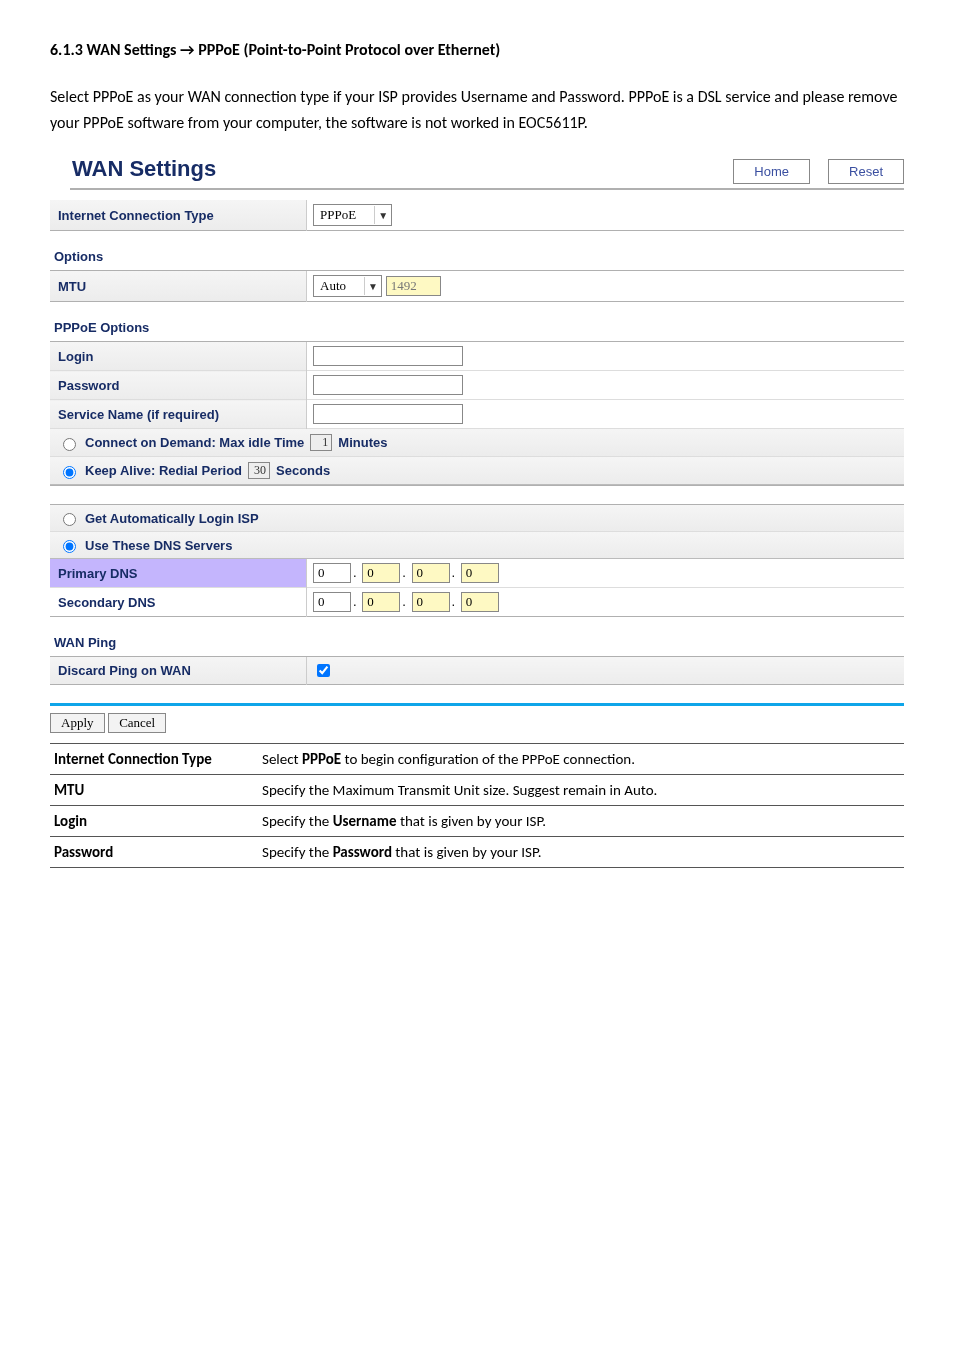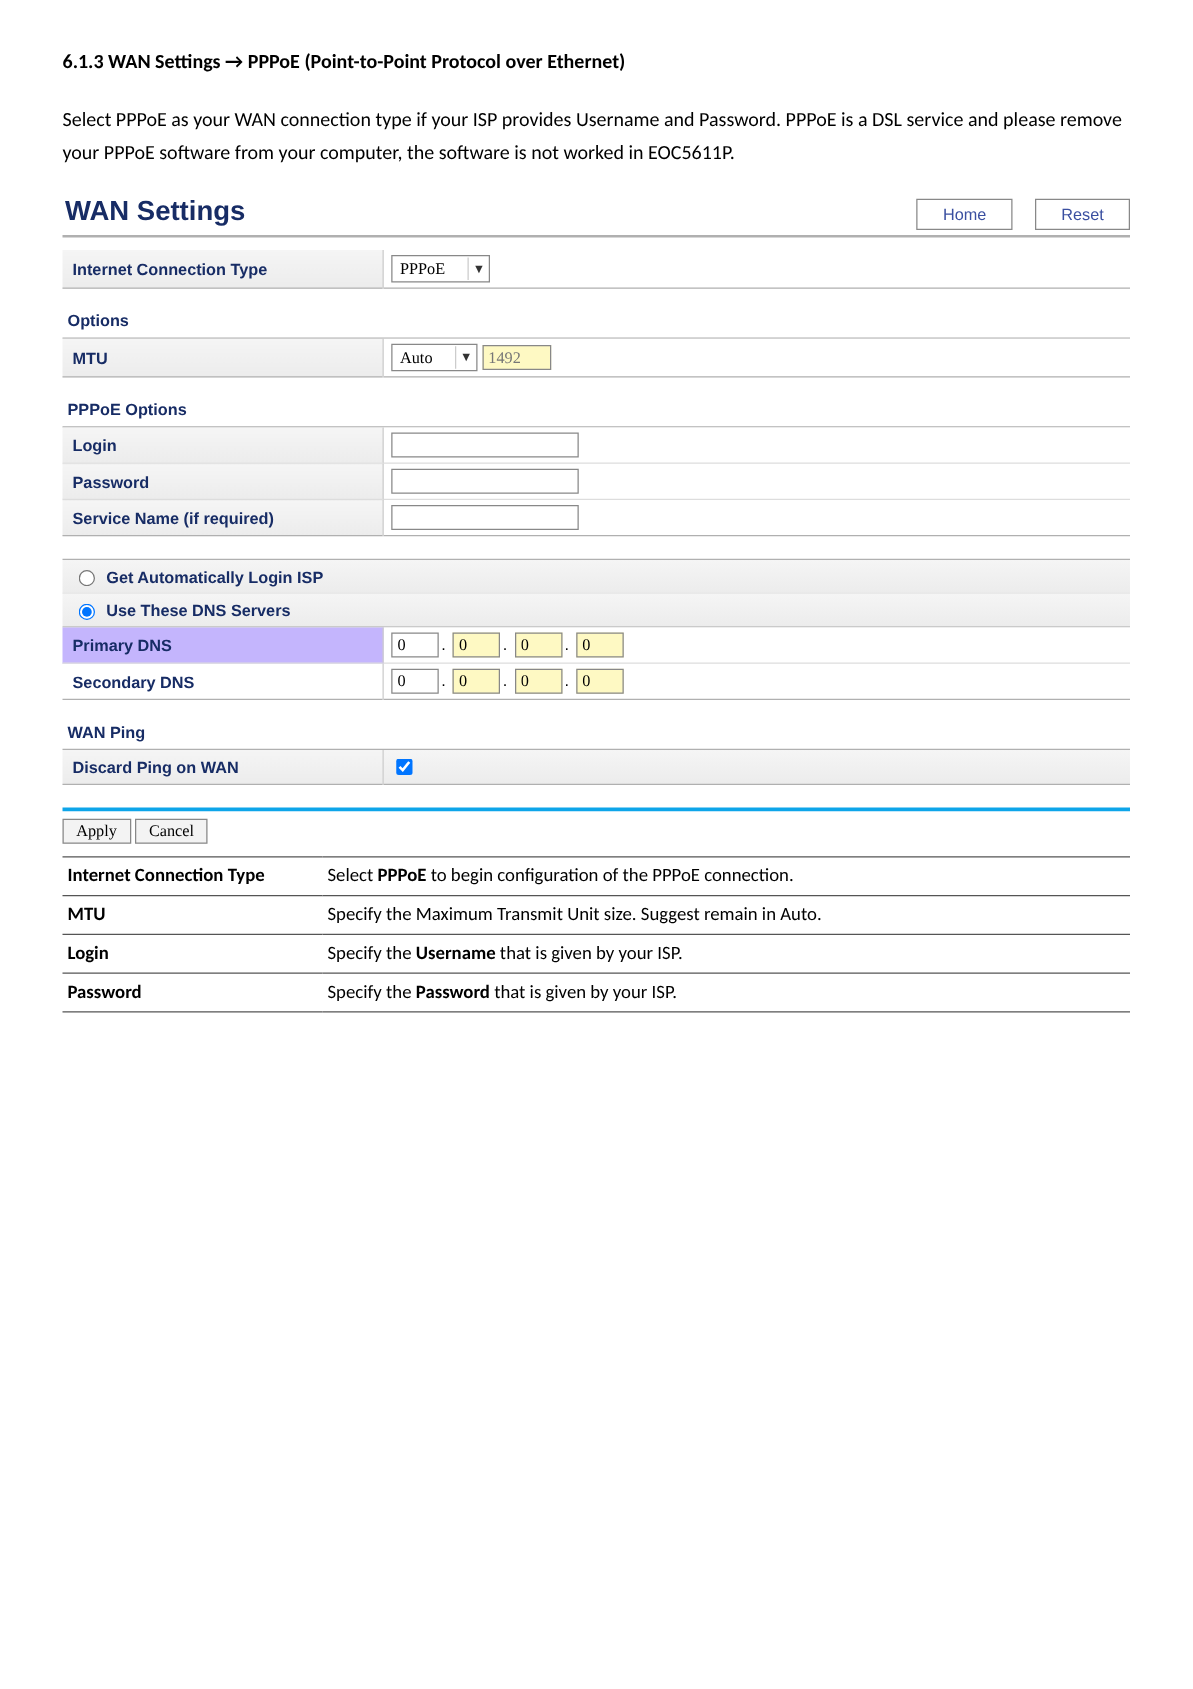--- a/index.html
+++ b/index.html
@@ -19,20 +19,21 @@
     font-size: 16px;
     line-height: 1.6;
     margin: 0 0 15px 0;
   }
   .panel-row {
     display: flex;
     justify-content: space-between;
     align-items: flex-end;
     border-bottom: 2px solid #b0b0b0;
     margin-bottom: 4px;
+    margin-left: 20px;
   }
   .panel-title {
     font-family: Verdana, Arial, sans-serif;
     font-size: 22px;
     font-weight: bold;
     color: #172c65;
     padding: 6px 0 6px 2px;
   }
   .panel-buttons {
     display: flex;
@@ -212,20 +213,36 @@
     <td class="field"><input class="txt white" style="width: 140px;"></td>
   </tr>
   <tr>
     <td class="label">Password</td>
     <td class="field"><input class="txt white" type="password" style="width: 140px;"></td>
   </tr>
   <tr>
     <td class="label">Service Name (if required)</td>
     <td class="field"><input class="txt white" style="width: 140px;"></td>
   </tr>
+  <tr>
+    <td colspan="2" style="padding:0;">
+      <div class="radio-block" style="border-bottom:1px solid #ddd;">
+        <input type="radio" name="mode" style="">
+        <span>Connect on Demand: Max idle Time</span>
+        <span class="tiny-num">1</span>
+        <span class="unit-label">Minutes</span>
+      </div>
+      <div class="radio-block">
+        <input type="radio" name="mode" checked="" style="">
+        <span>Keep Alive: Redial Period</span>
+        <span class="tiny-num">30</span>
+        <span class="unit-label">Seconds</span>
+      </div>
+    </td>
+  </tr>
 </tbody>
   </table>
 
 <div style="height:18px;"></div>
 
 <div style="border-top:1px solid #b0b0b0;">
   <div class="radio-block" style="border-bottom:1px solid #ddd;">
     <input type="radio" name="dns" style="">
     <span>Get Automatically Login ISP</span>
   </div>

